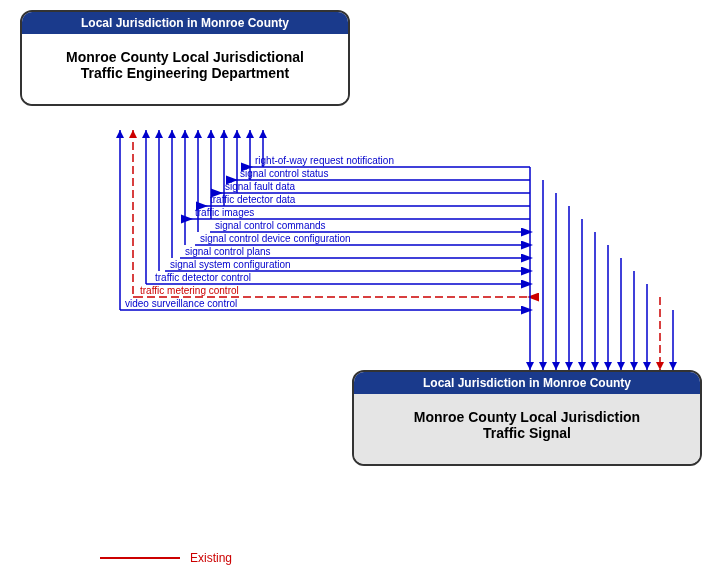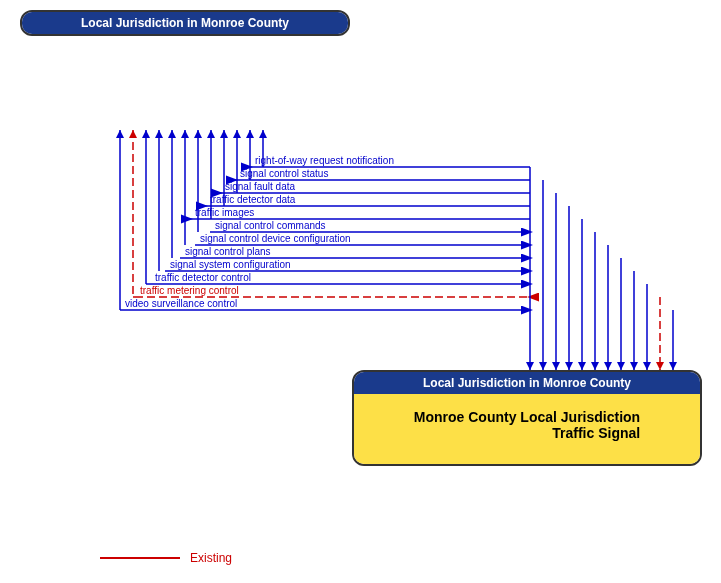--- a/index.html
+++ b/index.html
@@ -61,23 +61,23 @@
     }
     .box-right-header {
       background: #1a3a8c;
       color: #fff;
       font-size: 12px;
       font-weight: bold;
       text-align: center;
       padding: 4px 8px;
     }
     .box-right-body {
-      background: #fde047;
+      background: #e5e5e5;
       padding: 12px 16px 20px;
-      text-align: right;
+      text-align: center;
       font-size: 14px;
       font-weight: bold;
       color: #000;
       min-height: 70px;
       display: flex;
       align-items: center;
       justify-content: center;
     }
 
     
@@ -120,20 +120,23 @@
       color: #c00;
     }
   </style>
 </head>
 <body>
 
 <div class="diagram-container">
 
   <div class="box-left">
     <div class="box-left-header">Local Jurisdiction in Monroe County</div>
+    <div class="box-left-body">
+      Monroe County Local Jurisdictional<br>Traffic Engineering Department
+    </div>
   </div>
 
   <div class="box-right">
     <div class="box-right-header">Local Jurisdiction in Monroe County</div>
     <div class="box-right-body">
       Monroe County Local Jurisdiction<br>Traffic Signal
     </div>
   </div>
 
   <svg class="lines-svg">

